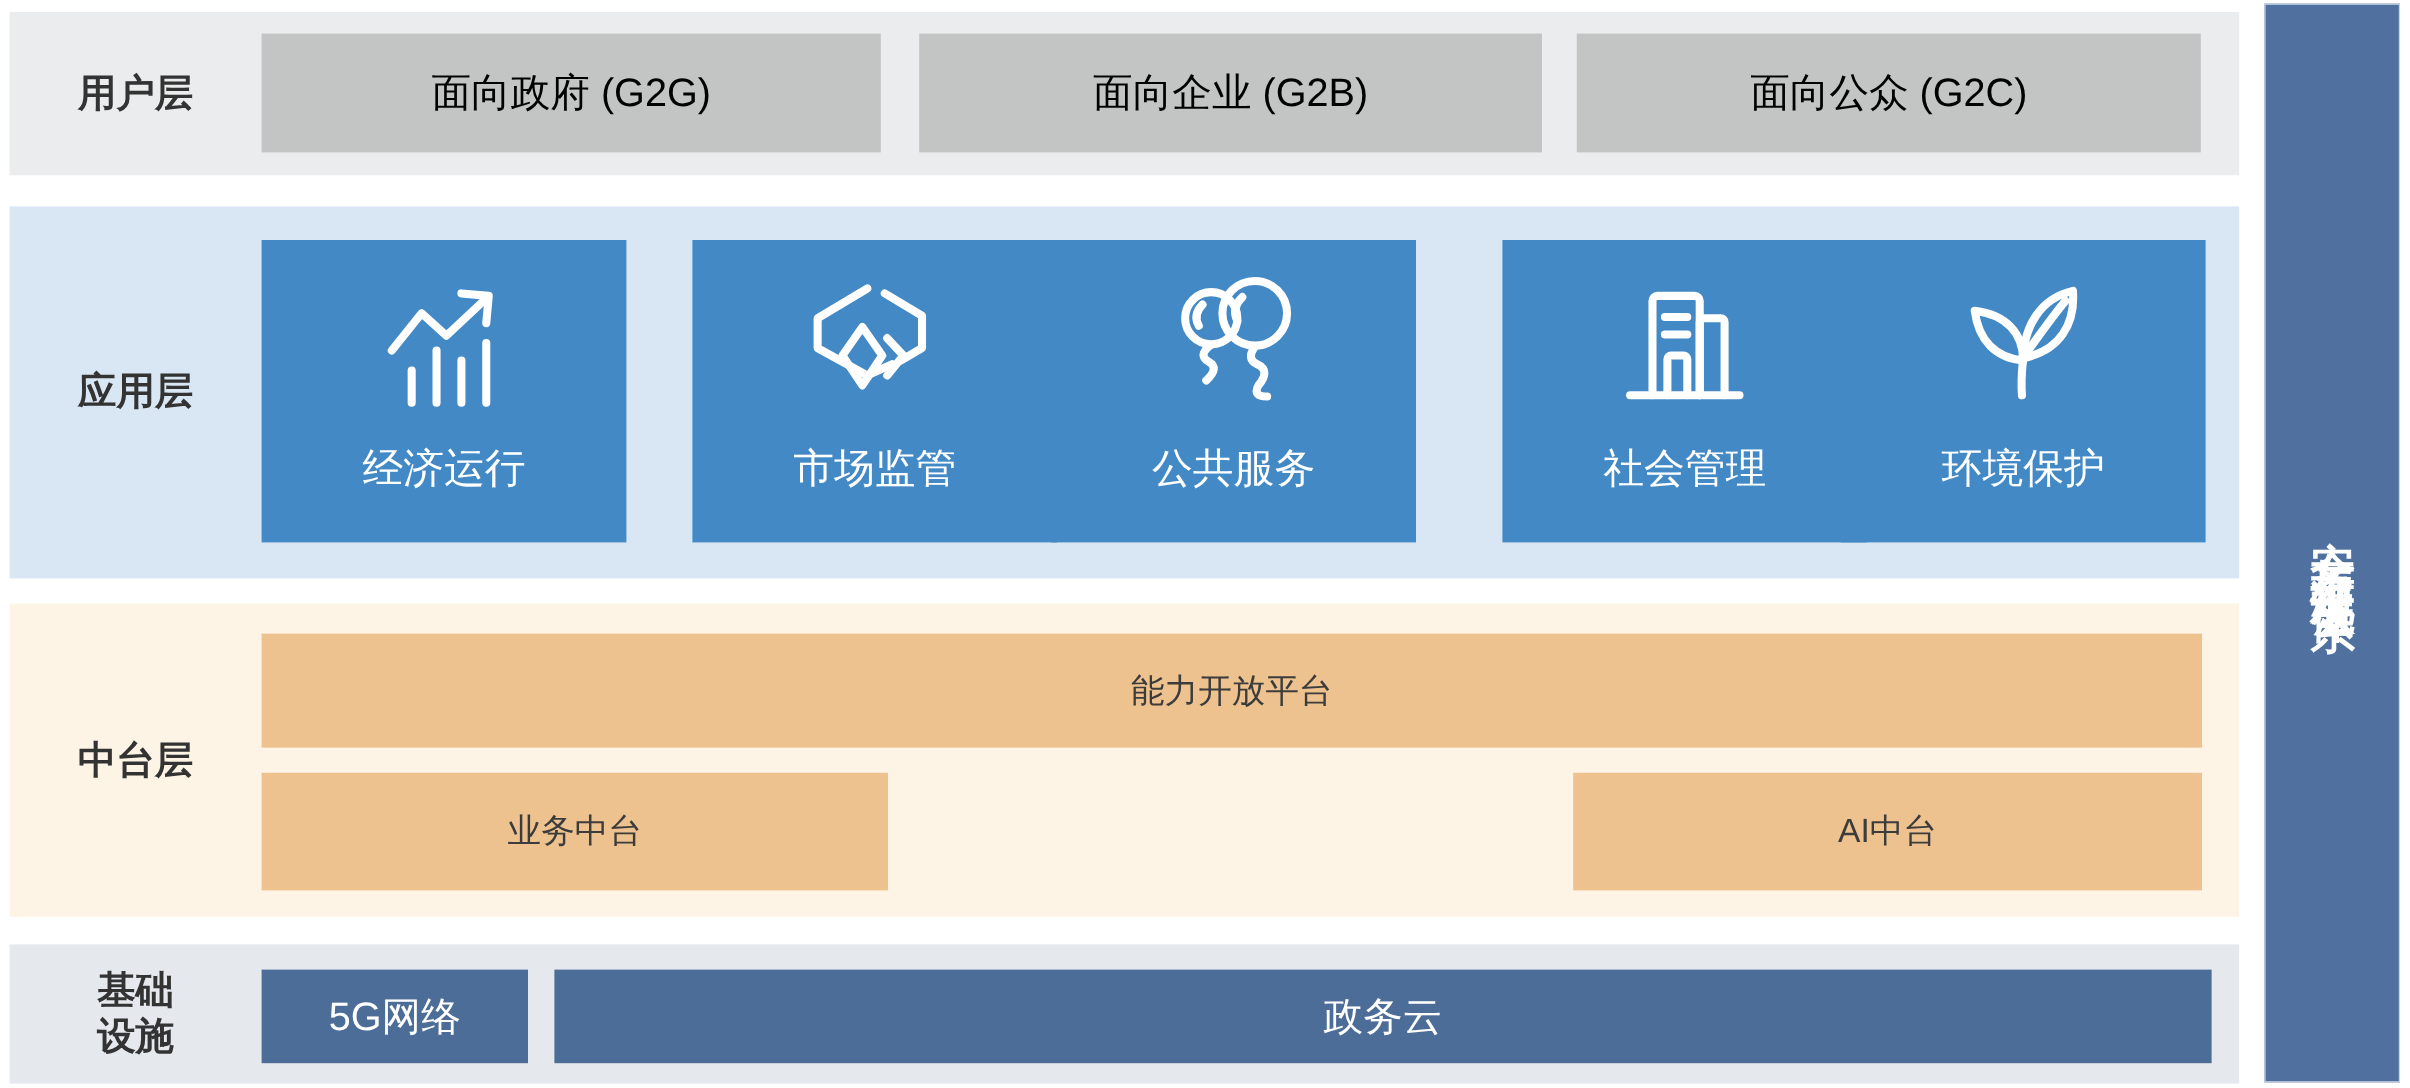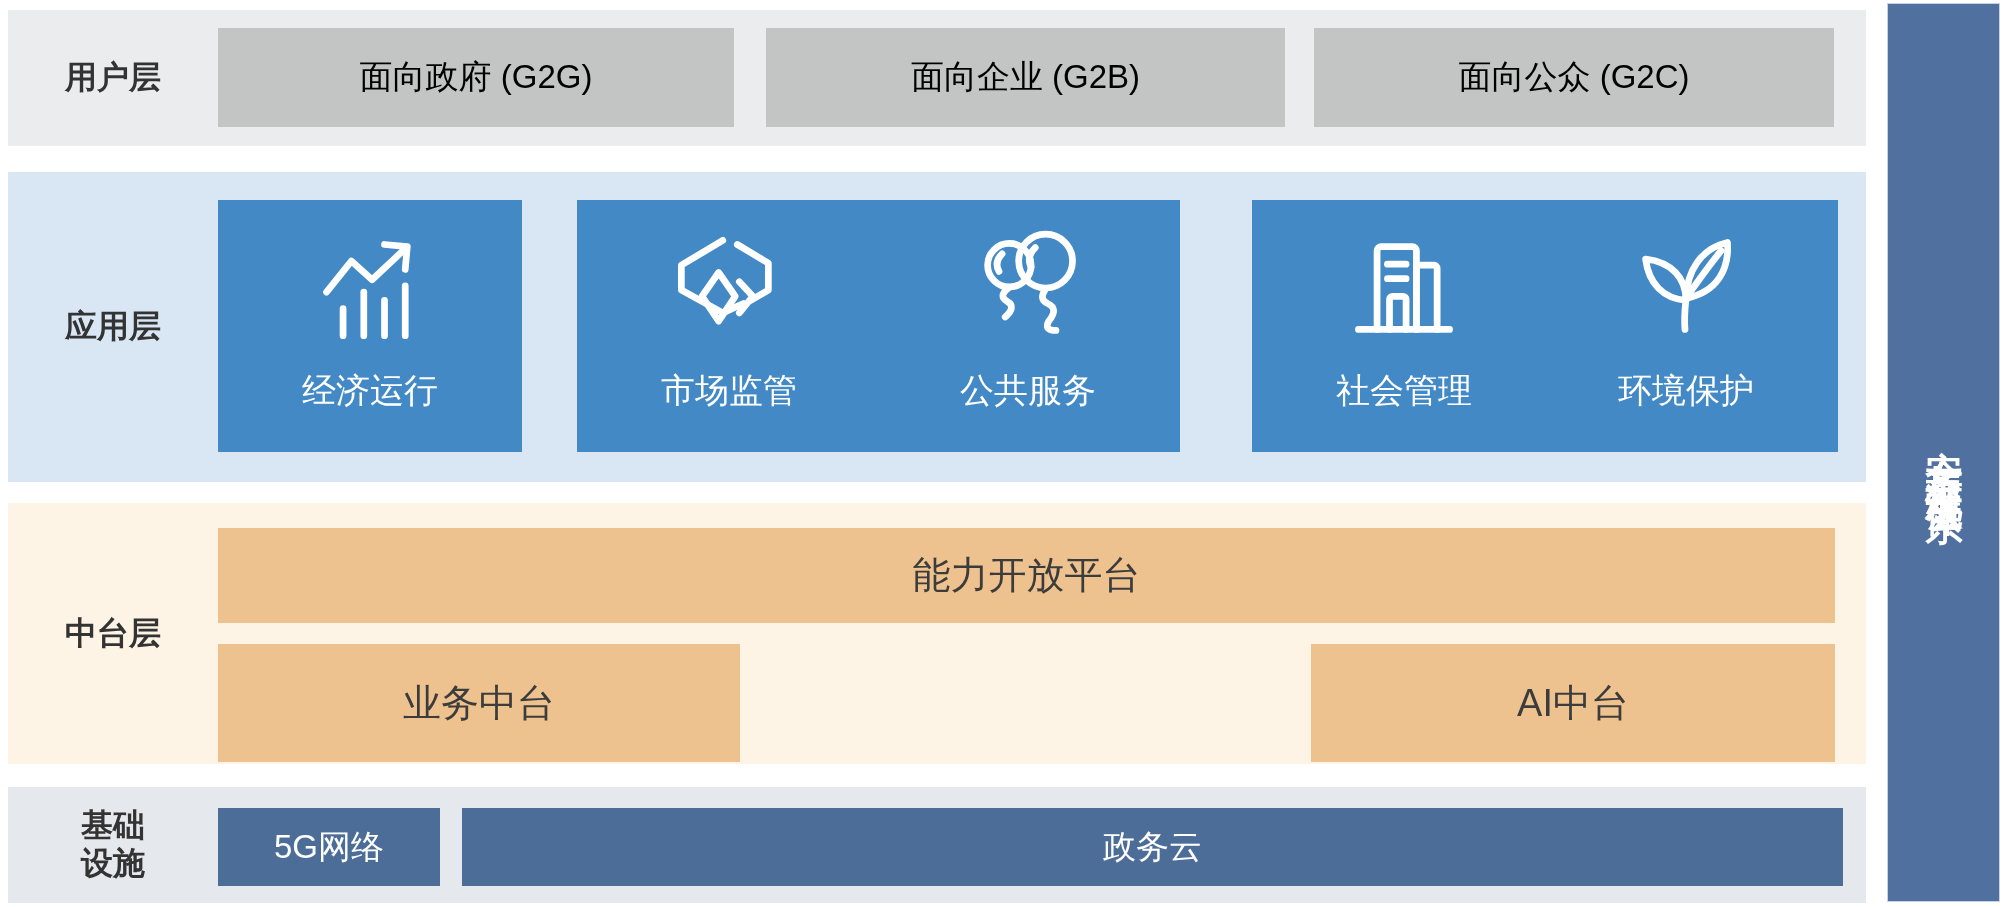--- a/index.html
+++ b/index.html
@@ -30,23 +30,23 @@
     top:28px;height:252px;width:304px;background:var(--app-box-bg,#4289c5);
     color:#fff;font-size:34px;flex-direction:column;justify-content:flex-start;
     padding-top:30px;box-sizing:border-box;
   }
   .app-box.b0{left:210px;} .app-box.b1{left:539px;margin-left:30px;} .app-box.b2{left:868px;}
   .app-box.b3{left:1244px;} .app-box.b4{left:1526px;}
   .app-box svg{width:116px;height:116px;display:block;}
   .app-box .app-label{margin-top:22px;}
   
   .mid-layer{top:503px;height:261px;background:var(--middle-layer-bg,#fdf4e6);}
-  .mid-box{background:var(--middle-box-bg,#edc28e);color:#3c3c3c;font-size:38px;}
+  .mid-box{background:var(--middle-box-bg,#edc28e);color:#3c3c3c;font-size:28px;}
   .mid-platform{left:210px;top:25px;width:1617px;height:95px;}
-  .mid-row{top:141px;height:118px;}
+  .mid-row{top:141px;height:98px;}
   .mid-box.b0{left:210px;width:522px;}
   .mid-box.b1{left:760px;width:516px;}
   .mid-box.b2{left:1303px;width:524px;}
   
   .infra-layer{top:787px;height:116px;background:var(--infra-layer-bg,#e5e9ee);}
   .infra-box{top:21px;height:78px;background:var(--infra-box-bg,#4c6d98);color:#fff;}
   .infra-box.b0{left:210px;width:222px;}
   .infra-box.b1{left:454px;width:1381px;}
   
   .security-bar{

